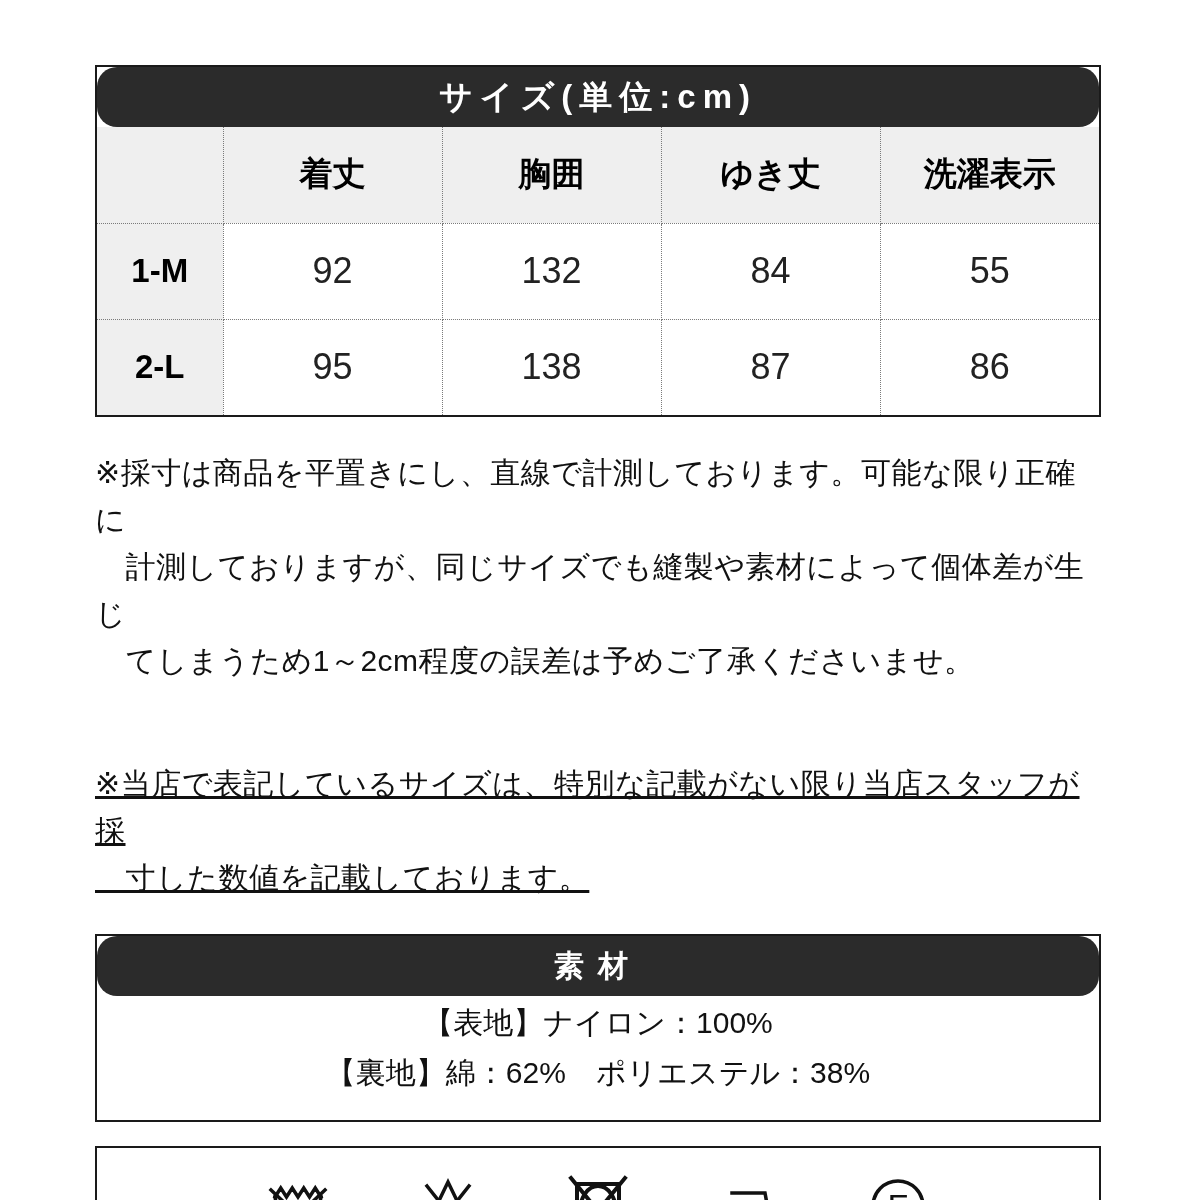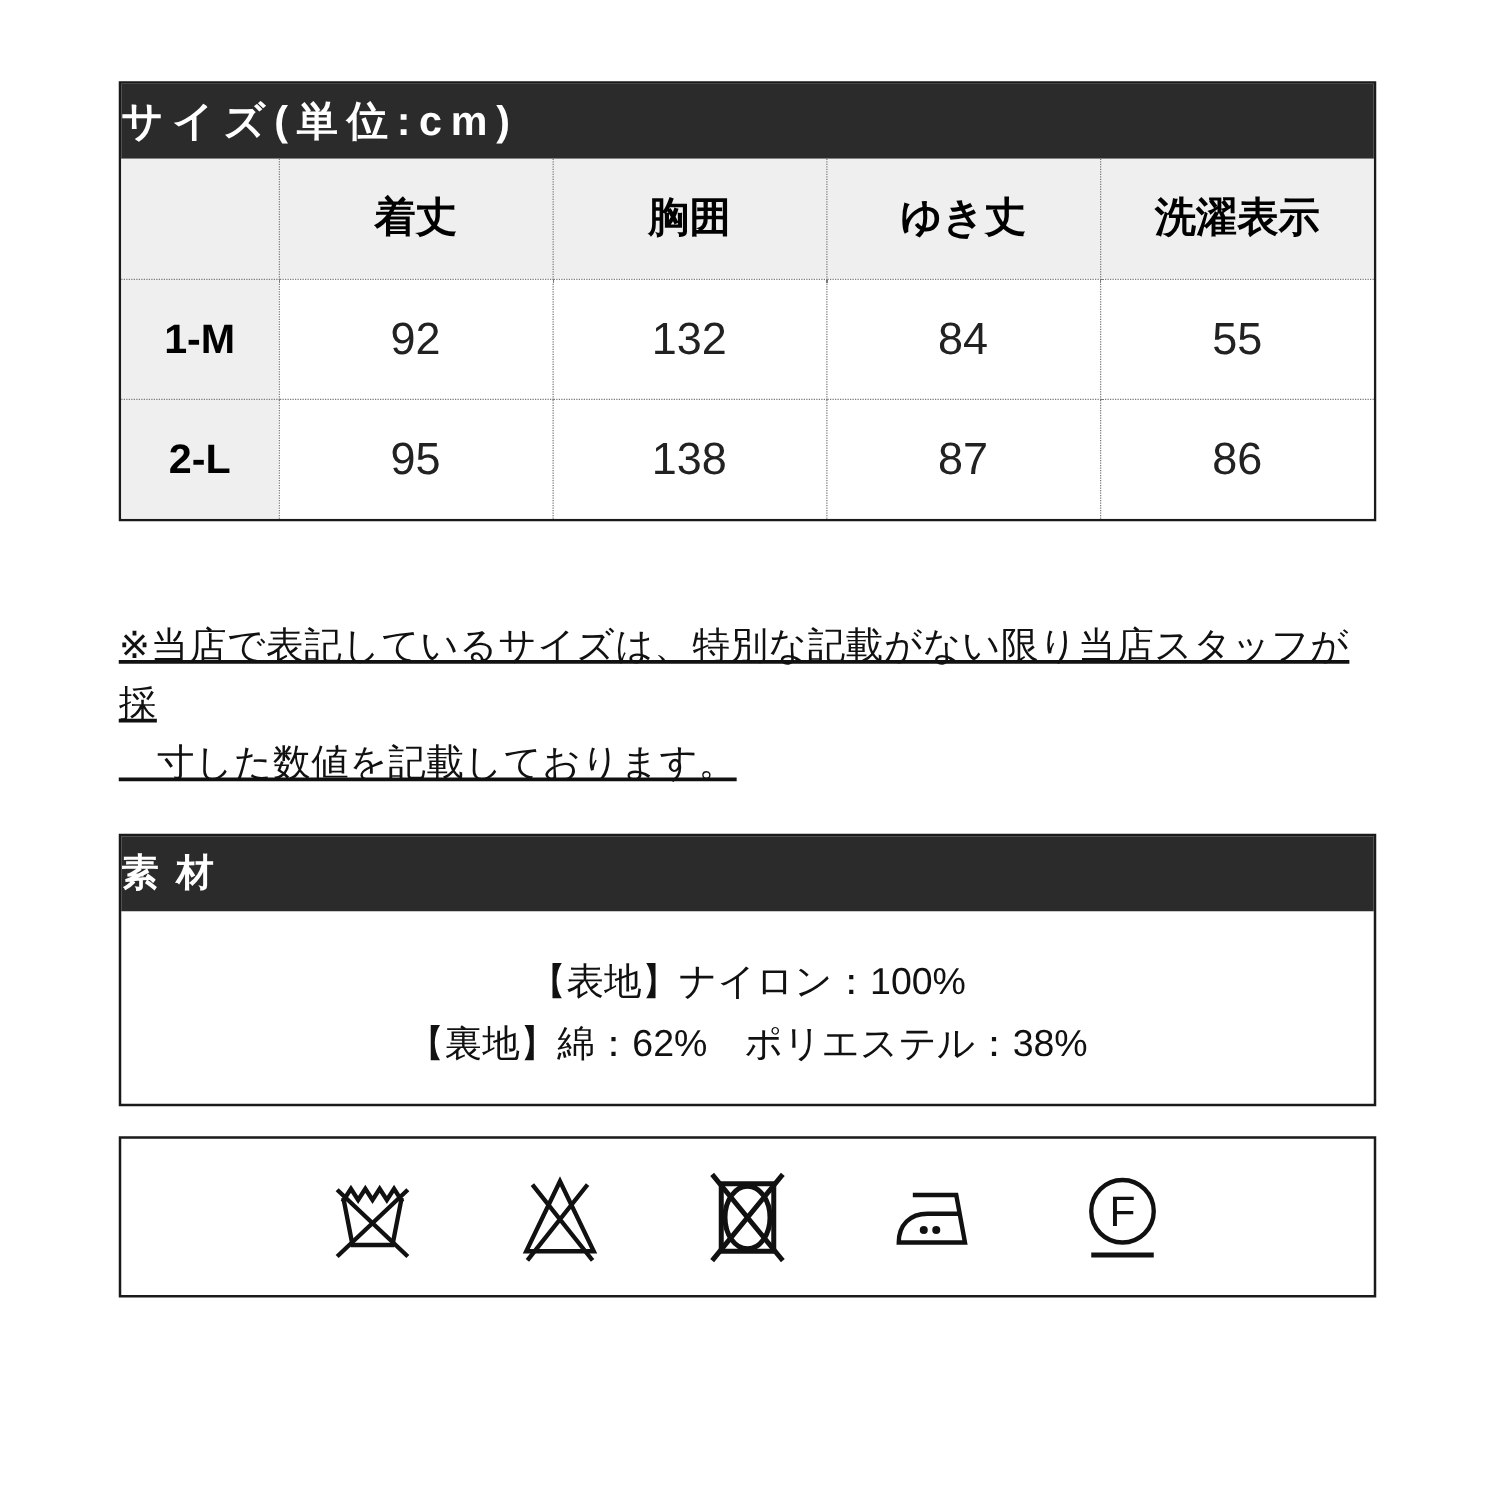--- a/index.html
+++ b/index.html
@@ -15,22 +15,22 @@
     width:1200px;height:1200px;background:#ffffff;
     font-family:"Liberation Sans","DejaVu Sans",sans-serif;
     color:var(--text);
   }
   .page{width:1006px;margin-left:95px;padding-top:65px;}
 
   .box{border:2px solid var(--border);background:#fff;}
 
   .bar{
     background:var(--bar_bg);color:var(--bar_text);
-    font-weight:bold;text-align:left;
-    height:60px;line-height:60px;
+    font-weight:bold;text-align:center;
+    height:60px;line-height:60px;border-radius:20px;
   }
   .size-bar{font-size:33px;letter-spacing:7px;}
   .small-bar{font-size:30px;letter-spacing:14px;}
 
   table.size-table{
     width:100%;border-collapse:collapse;border-style:hidden;
     table-layout:fixed;
   }
   col.c-label{width:126px;}
   .size-table th,.size-table td{
@@ -49,21 +49,21 @@
 
   .note{
     margin:0;font-size:30px;line-height:47px;
     white-space:pre-line;color:#111;letter-spacing:0.5px;
   }
   .note-measurement{margin-top:32px;}
   .note-sizing{margin-top:76px;text-decoration:underline;}
 
   .material-section{margin-top:33px;}
   .material-body{
-    padding:32px 0 22px;text-align:center;
+    padding:2px 0 22px;text-align:center;
     font-size:30px;line-height:50px;white-space:pre-line;color:#111;
   }
 
   .care-section{margin-top:24px;}
   .icons-row{
     height:125px;display:flex;align-items:center;justify-content:center;
     gap:78px;
   }
   .care-icon{display:block;height:72px;width:72px;}
   .care-icon svg{display:block;width:100%;height:100%;}
@@ -110,20 +110,23 @@
           <th>2-L</th>
           <td>95</td>
           <td>138</td>
           <td>87</td>
           <td>86</td>
         </tr>
       </tbody>
     </table>
   </section>
 
+  <p class="note note-measurement">※採寸は商品を平置きにし、直線で計測しております。可能な限り正確に
+　計測しておりますが、同じサイズでも縫製や素材によって個体差が生じ
+　てしまうため1～2cm程度の誤差は予めご了承くださいませ。</p>
   <p class="note note-sizing">※当店で表記しているサイズは、特別な記載がない限り当店スタッフが採
 　寸した数値を記載しております。</p>
 
   <section class="box material-section">
     <div class="bar small-bar">素材</div>
     <div class="material-body">【表地】ナイロン：100%
 【裏地】綿：62%　ポリエステル：38%</div>
   </section>
 
   <section class="box care-section">

